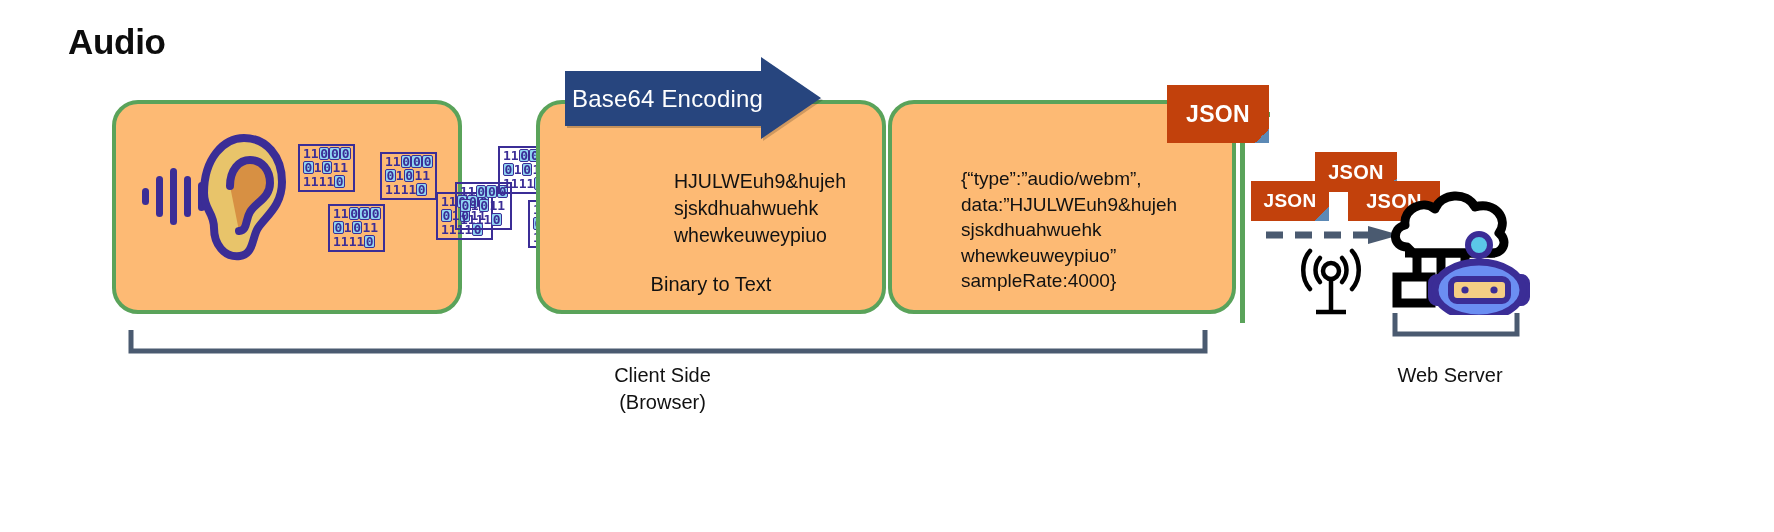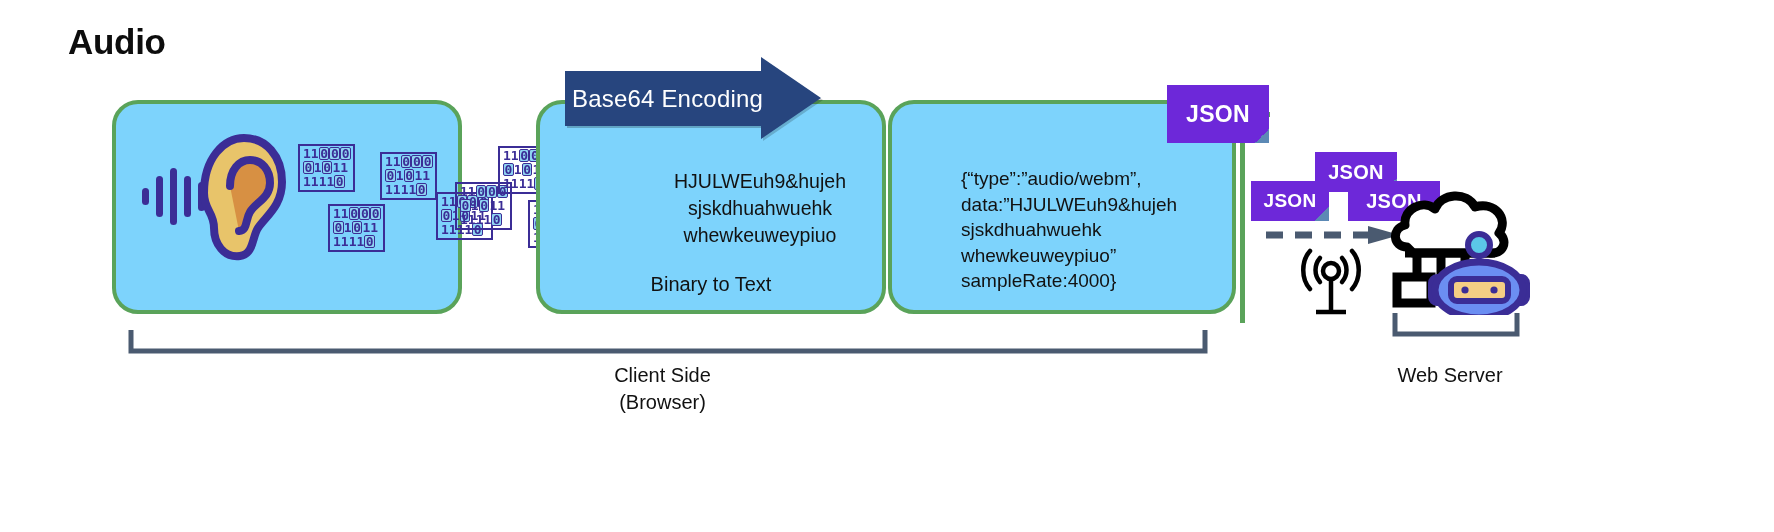--- a/index.html
+++ b/index.html
@@ -25,21 +25,21 @@
     color: #0d0d0d;
     letter-spacing: -0.3px;
     margin-left: 24px;
   }
 
   
   .stage-box {
     position: absolute;
     border: 4px solid #5aa35a;
     border-radius: 26px;
-    background: #7dd3fc;
+    background: #fdba74;
   }
   #stage-1 { left: 112px; top: 100px; width: 350px; height: 214px; }
   #stage-2 { left: 513px; top: 100px; width: 350px; height: 214px; margin-left: 23px; }
   #stage-3 { left: 888px; top: 100px; width: 348px; height: 214px; }
 
   .stage-label {
     position: absolute;
     bottom: 14px;
     left: 0; right: 0;
     text-align: center;
@@ -115,30 +115,30 @@
   }
 
   
   .mono-text {
     position: absolute;
     font-size: 19.5px;
     line-height: 27px;
     color: #121212;
     white-space: pre-line;
   }
-  #b64-text { left: 674px; top: 168px; text-align: center; }
+  #b64-text { left: 674px; top: 168px; }
   #json-text { left: 961px; top: 166px; font-size: 19px; line-height: 25.5px; }
 
   
   .green-line { position: absolute; background: #5aa35a; }
 
   
   .json-card {
     position: absolute;
-    background: #6d28d9;
+    background: #c2410c;
     color: #ffffff;
     font-weight: bold;
     font-size: 22px;
     display: flex;
     align-items: center;
     justify-content: center;
     letter-spacing: 0.3px;
   }
   .json-card .fold {
     position: absolute;

